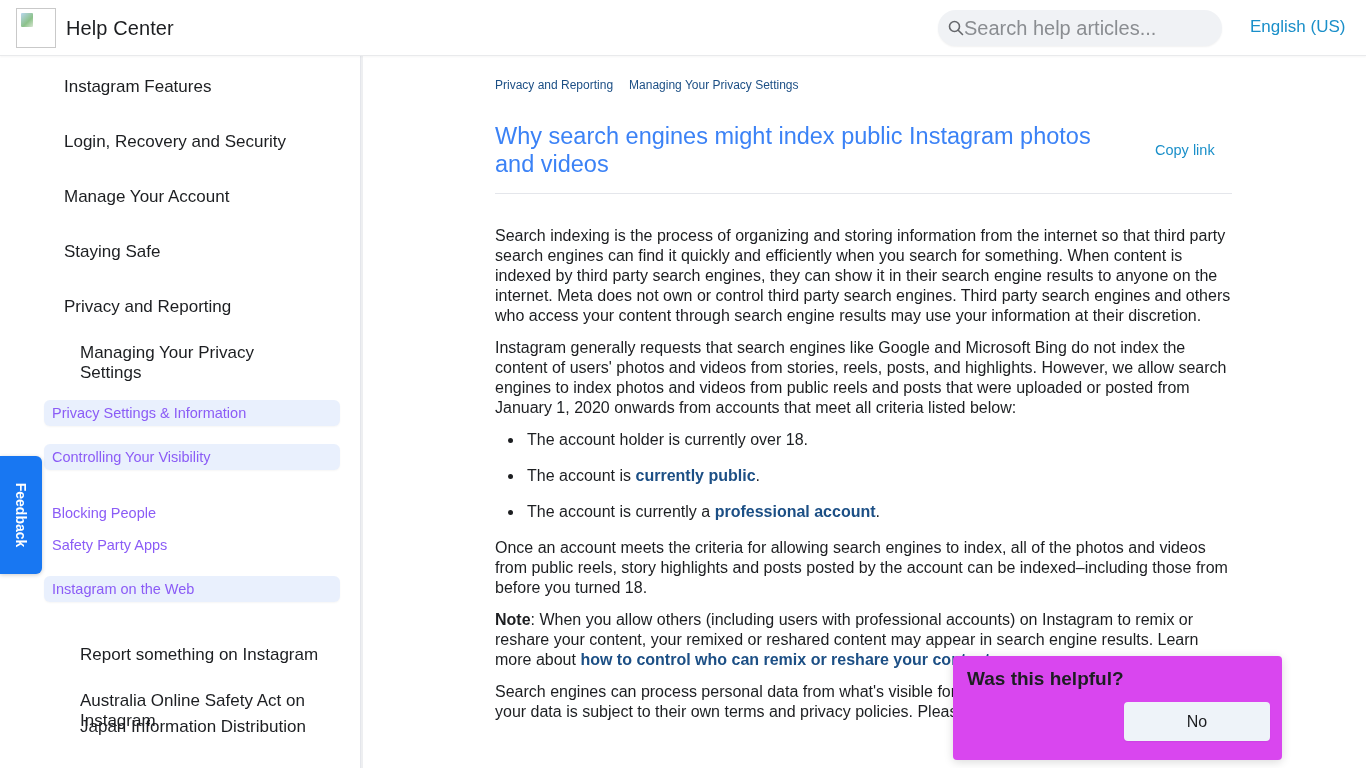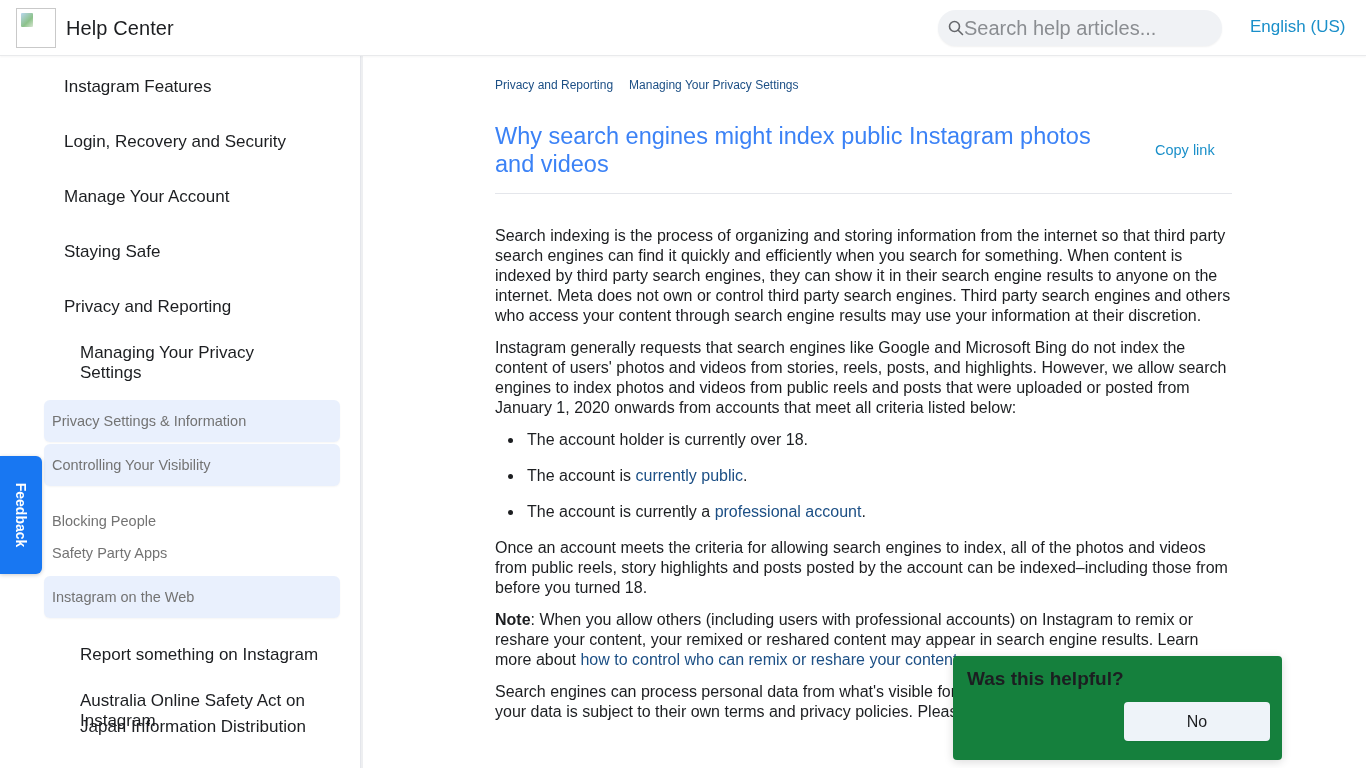--- a/index.html
+++ b/index.html
@@ -11,41 +11,41 @@
   .search { position: absolute; left: 938px; top: 10px; width: 284px; height: 36px; background: #f0f2f5; border-radius: 18px; box-shadow: 0 1px 2px rgba(0,0,0,0.06); display: flex; align-items: center; padding-left: 10px; }
   .search svg { width: 16px; height: 16px; }
   .search input { border: 0; background: transparent; outline: none; font-size: 20px; color: #404040; font-family: "Liberation Sans", sans-serif; width: 240px; }
   .search input::placeholder { color: #8a8d91; }
   .lang { position: absolute; left: 1250px; top: 17px; font-size: 17px; color: #1a8fc9; font-weight: 400; cursor: pointer; }
 
   .sidebar { position: absolute; top: 56px; left: 0; width: 361px; height: 712px; background: #fff; border-right: 1px solid #e4e6eb; overflow: hidden; }
   .sb-divider { position: absolute; top: 56px; left: 361px; width: 2px; height: 712px; background: #eeeff1; }
   .nav-l1 { position: absolute; left: 64px; font-size: 17px; color: #1c1e21; cursor: pointer; }
   .nav-l2 { position: absolute; left: 80px; font-size: 17px; color: #1c1e21; line-height: 20px; width: 220px; cursor: pointer; }
-  .nav-l3 { position: absolute; left: 44px; width: 296px; height: 42px; display: flex; align-items: center; padding-left: 8px; font-size: 14.5px; color: #737373; border-radius: 6px; cursor: pointer; }
+  .nav-l3 { position: absolute; left: 44px; width: 296px; height: 26px; display: flex; align-items: center; padding-left: 8px; font-size: 14.5px; color: #8b5cf6; border-radius: 6px; cursor: pointer; }
   .nav-l3.hl { background: #e9f0fd; box-shadow: 0 1px 2px rgba(0,0,0,0.04); }
 
   .feedback { position: absolute; left: 0; top: 456px; width: 42px; height: 118px; background: #1877f2; border-radius: 0 6px 6px 0; box-shadow: 0 1px 4px rgba(0,0,0,0.2); z-index: 6; cursor: pointer; }
   .feedback span { position: absolute; left: 50%; top: 50%; transform: translate(-50%, -50%) rotate(90deg); color: #fff; font-weight: 700; font-size: 14px; white-space: nowrap; }
 
   .main { position: absolute; top: 56px; left: 363px; width: 1003px; height: 712px; }
   .crumbs { position: absolute; left: 132px; top: 22px; font-size: 12px; color: #1c4f85; display: flex; gap: 16px; }
   .crumbs a { color: #1c4f85; text-decoration: none; cursor: pointer; }
   .title { position: absolute; left: 132px; top: 66px; width: 600px; font-size: 23.5px; font-weight: 400; line-height: 28px; color: #3b82f6; }
   .copy-link { position: absolute; left: 792px; top: 86px; font-size: 14.5px; color: #1a8fc9; cursor: pointer; font-weight: 400; }
   .title-rule { position: absolute; left: 132px; top: 137px; width: 737px; height: 1px; background: #e4e6eb; }
   .body { position: absolute; left: 132px; top: 170px; width: 740px; font-size: 16px; line-height: 20px; color: #1c1e21; }
   .body p { margin-bottom: 12px; }
   .body ul { list-style: none; margin: 0 0 12px 0; padding: 0; }
   .body li { position: relative; padding-left: 32px; margin-bottom: 16px; }
   .body li::before { content: ""; position: absolute; left: 13px; top: 8px; width: 5px; height: 5px; border-radius: 50%; background: #1c1e21; }
-  .body a { color: #1c4f85; text-decoration: none; font-weight: 400; cursor: pointer; }
+  .body a { color: #1c4f85; text-decoration: none; font-weight: 700; cursor: pointer; }
   .body b { font-weight: 700; }
 
-  .helpful { position: absolute; left: 953px; top: 656px; width: 329px; height: 104px; background: #15803d; border-radius: 4px; box-shadow: 0 2px 10px rgba(0,0,0,0.15); z-index: 7; text-decoration: underline; }
+  .helpful { position: absolute; left: 953px; top: 656px; width: 329px; height: 104px; background: #d946ef; border-radius: 4px; box-shadow: 0 2px 10px rgba(0,0,0,0.15); z-index: 7; text-decoration: underline; }
   .helpful h3 { position: absolute; left: 14px; top: 12px; font-size: 19px; font-weight: 700; color: #1c1e21; }
   .helpful .btn { position: absolute; top: 46px; width: 146px; height: 39px; background: #eef3f9; border-radius: 4px; box-shadow: 0 1px 2px rgba(0,0,0,0.06); display: flex; align-items: center; justify-content: center; font-size: 16px; color: #1c1e21; cursor: pointer; }
 </style>
 </head>
 <body>
 
 <div class="header">
   <div class="logo">
       <div class="logo-broken"></div>
     </div>

